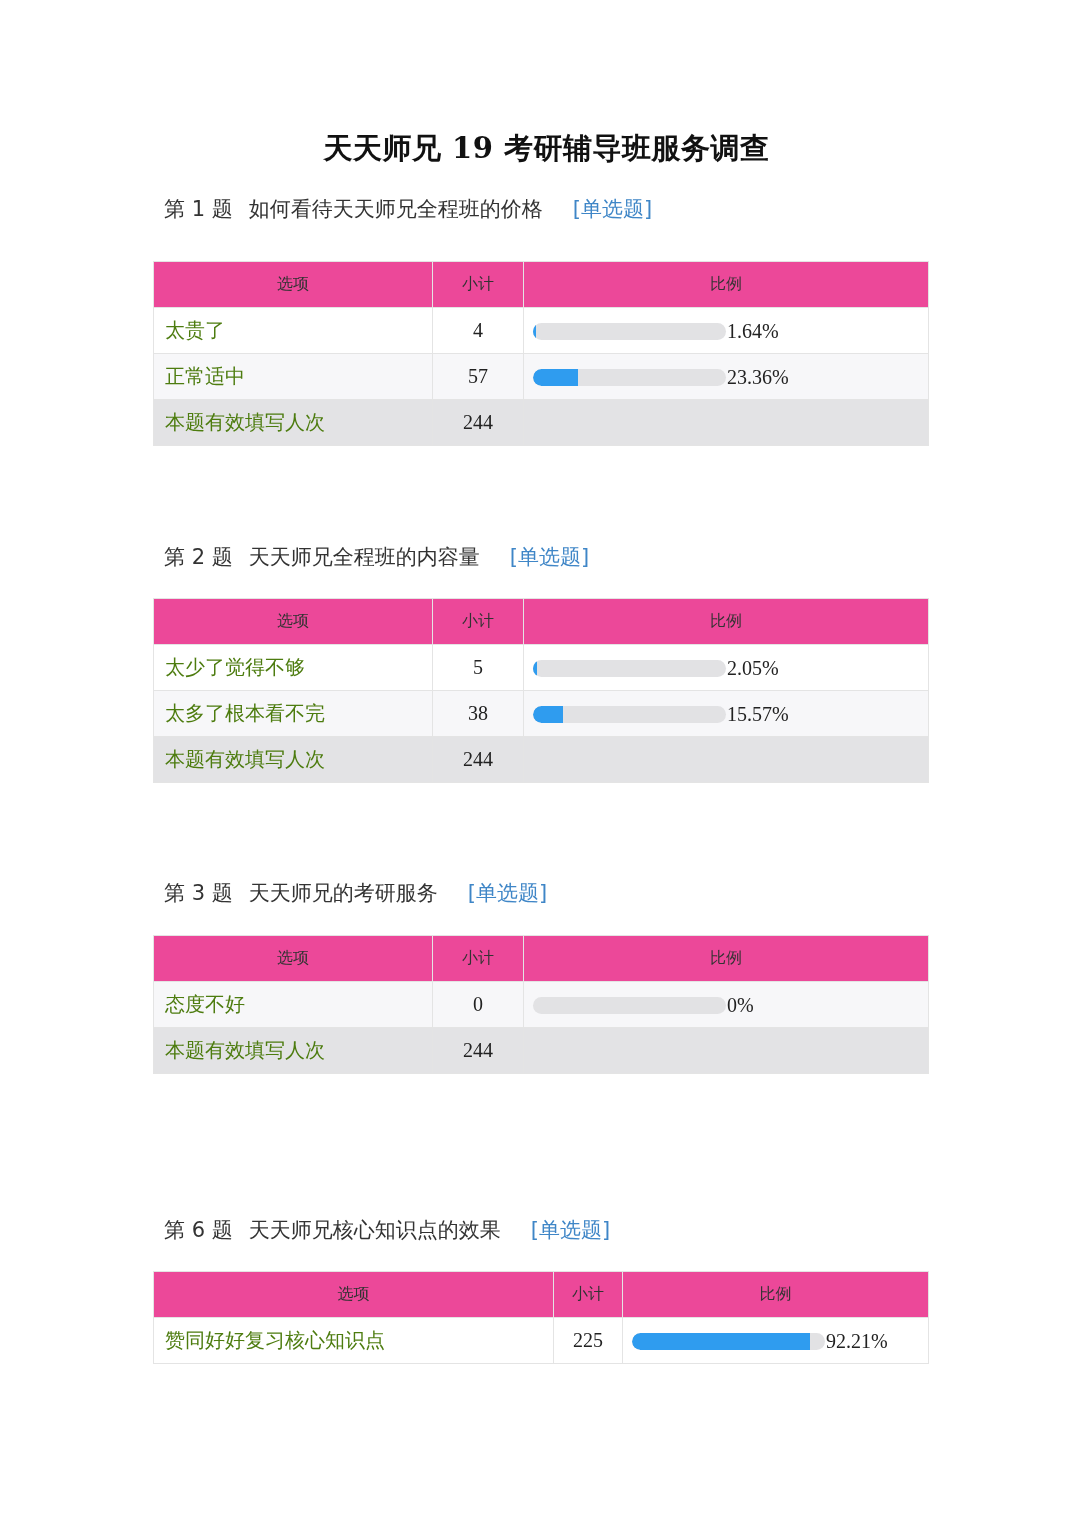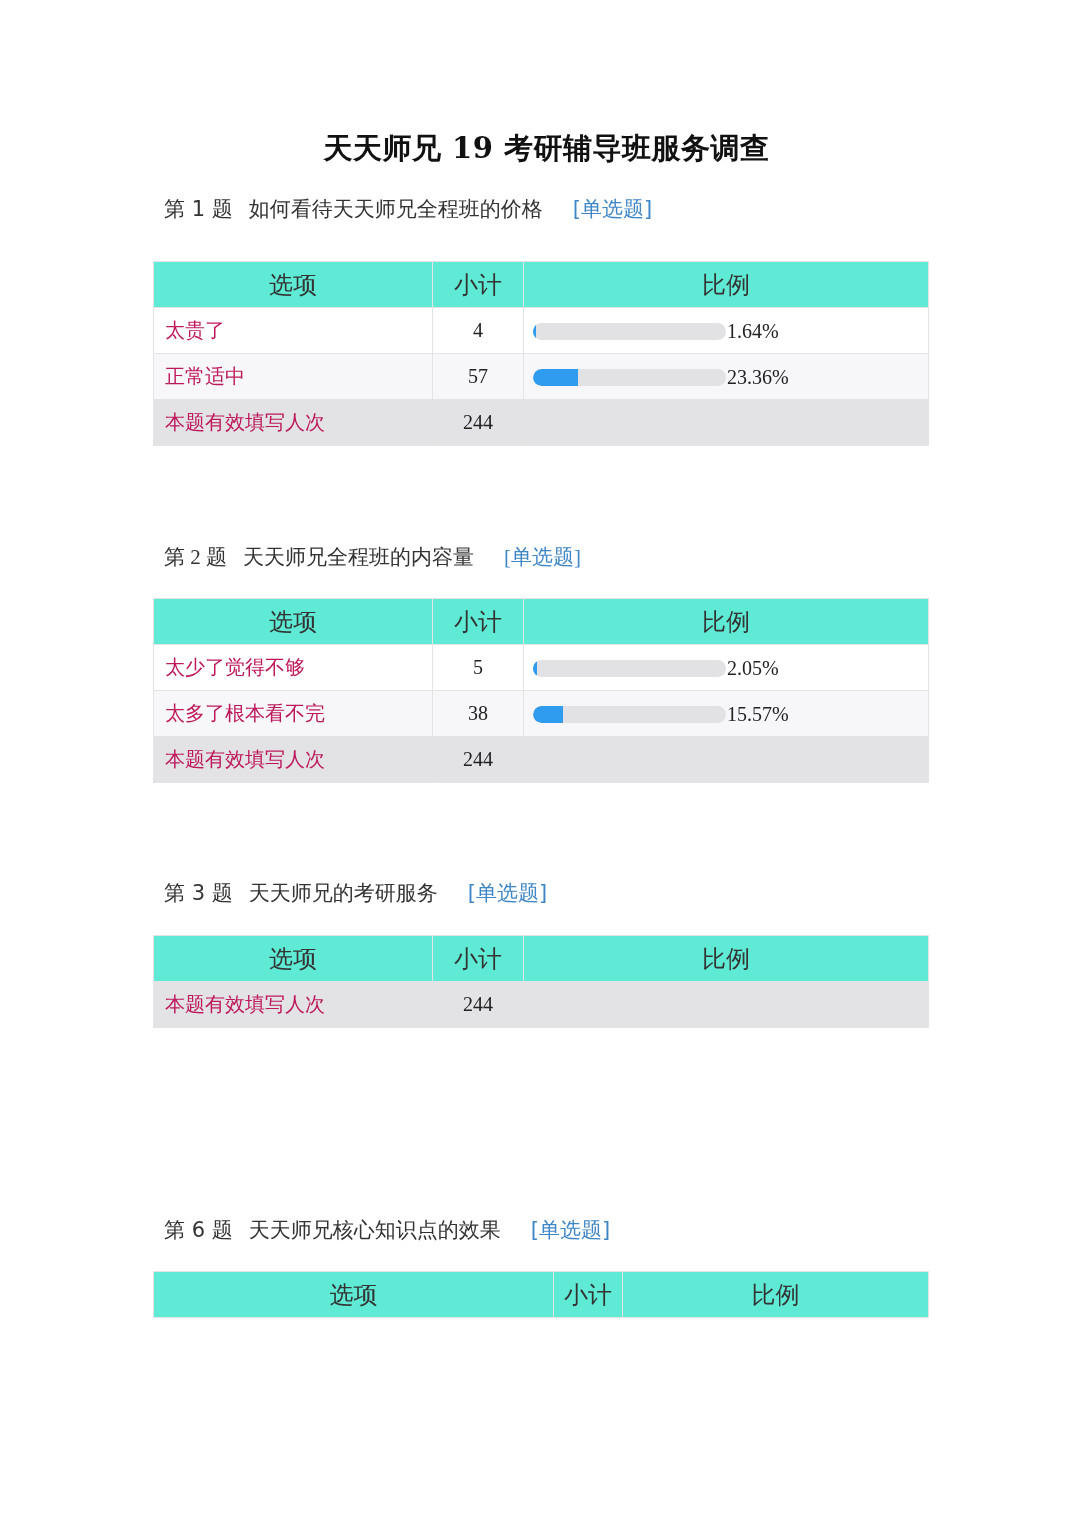--- a/index.html
+++ b/index.html
@@ -51,32 +51,32 @@
     table-layout: fixed;
     font-size: 20px;
   }
   table.result th, table.result td {
     height: 45px;
     padding: 0;
     border: 1px solid #e4e4e4;
     vertical-align: middle;
   }
   table.result th {
-    background: #5eead4;
+    background: #ec4899;
     font-weight: normal;
     color: #333333;
     text-align: center;
     font-family: "DejaVu Sans", "Liberation Sans", sans-serif;
-    font-size: 24px;
+    font-size: 16px;
   }
   table.result td.opt {
     padding-left: 11px;
     font-family: "DejaVu Sans", "Liberation Sans", sans-serif;
     font-size: 20px;
-    color: #be185d;
+    color: #4d7c0f;
   }
   table.result td.cnt {
     text-align: center;
     font-family: "Liberation Serif", "DejaVu Serif", serif;
     font-size: 20px;
     color: #222222;
   }
   table.result tr.row-even td { background: #f7f7f9; }
   table.result tr.row-odd td { background: #ffffff; }
   table.result tr.total td { background: #e3e3e5; }
@@ -153,21 +153,21 @@
     </td>
   </tr>
   <tr class="total">
     <td class="opt">本题有效填写人次</td>
     <td class="cnt">244</td>
     <td></td>
   </tr>
 </tbody>
   </table>
 
-<div class="q-title" style="top:542px;font-family:Liberation Serif, serif;">
+<div class="q-title" style="top:542px;">
   <span class="q-num">第 2 题</span><span class="q-text">天天师兄全程班的内容量</span><span class="q-type" style="color: rgb(63, 134, 199);">[单选题]</span>
 </div>
 <table class="result t3" style="top:598px;">
   <colgroup>
       <col class="c1">
       <col class="c2">
       <col class="c3">
     </colgroup>
   <tbody>
       <tr>
@@ -205,20 +205,27 @@
       <col class="c1">
       <col class="c2">
       <col class="c3">
     </colgroup>
   <tbody>
       <tr>
     <th>选项</th>
     <th>小计</th>
     <th>比例</th>
   </tr>
+  <tr class="row-even">
+    <td class="opt">态度不好</td>
+    <td class="cnt">0</td>
+    <td class="bar-cell">
+      <span class="bar-track" style="background: rgb(226, 226, 228);"></span><span class="bar-pct">0%</span>
+    </td>
+  </tr>
   <tr class="total">
     <td class="opt">本题有效填写人次</td>
     <td class="cnt">244</td>
     <td></td>
   </tr>
 </tbody>
   </table>
 
 <div class="q-title" style="top:1215px;">
   <span class="q-num">第 6 题</span><span class="q-text">天天师兄核心知识点的效果</span><span class="q-type" style="color: rgb(63, 134, 199);">[单选题]</span>
@@ -228,14 +235,21 @@
       <col class="c1">
       <col class="c2">
       <col class="c3">
     </colgroup>
   <tbody>
       <tr>
     <th>选项</th>
     <th>小计</th>
     <th>比例</th>
   </tr>
+  <tr class="row-odd">
+    <td class="opt">赞同好好复习核心知识点</td>
+    <td class="cnt">225</td>
+    <td class="bar-cell">
+      <span class="bar-track" style="background: rgb(226, 226, 228);"><span class="bar-fill" style="width: 92.21%; background: rgb(47, 156, 239);"></span></span><span class="bar-pct">92.21%</span>
+    </td>
+  </tr>
 </tbody>
   </table>
 
 </body></html>

